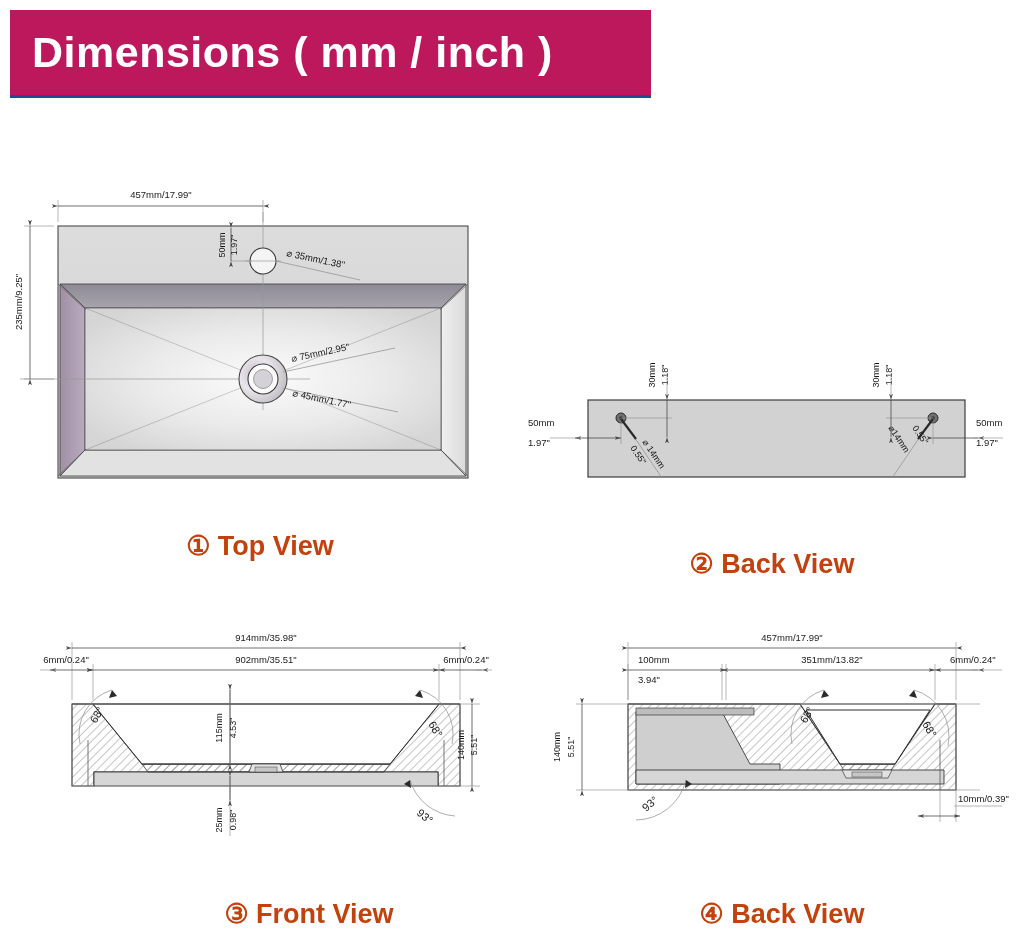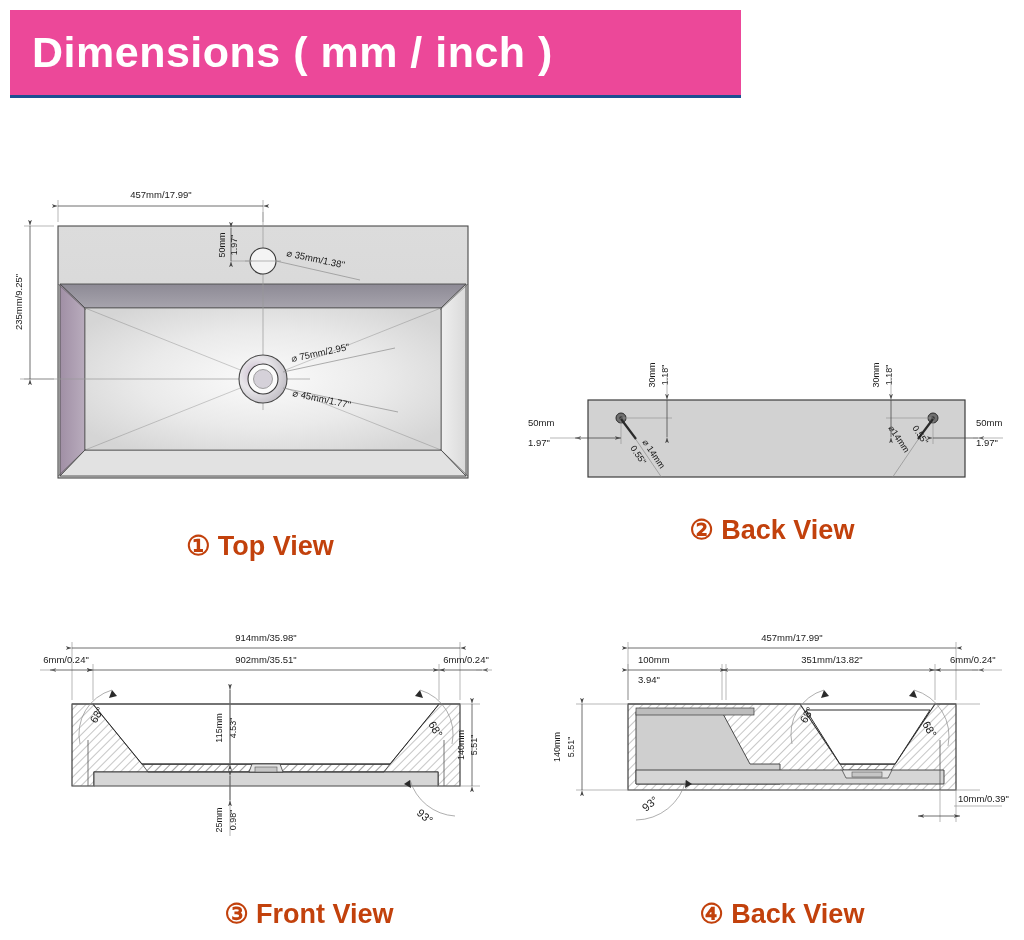--- a/index.html
+++ b/index.html
@@ -13,23 +13,23 @@
     position: relative;
     font-family: "Liberation Sans", sans-serif;
     overflow: hidden;
   }
 
   
   #header-bar {
     position: absolute;
     left: 10px;
     top: 10px;
-    width: 731px;
+    width: 641px;
     height: 88px;
-    background: #ec4899;
+    background: #be185d;
     border-bottom: 3px solid #1b4f92;
     box-sizing: border-box;
   }
   #header-title {
     position: absolute;
     left: 22px;
     top: 50%;
     transform: translateY(-52%);
     color: #ffffff;
     font-size: 43px;
@@ -52,21 +52,21 @@
     position: absolute;
     width: 100%;
     text-align: center;
     font-size: 27px;
     font-weight: bold;
     color: #c2410c;
     white-space: nowrap;
     font-family: "Liberation Sans", sans-serif;
   }
   #cap-top   { top: 370px; }
-  #cap-back  { top: 354px; }
+  #cap-back  { top: 388px; }
   #cap-front { top: 278px; margin-left: 39px; }
   #cap-left  { top: 278px; }
 
   .svg-stage { position: absolute; left: 0; top: 0; }
 
   
   .dim-line  { stroke: #4a4a4a; stroke-width: 0.8; fill: none; }
   .ext-line  { stroke: #9a9a9a; stroke-width: 0.7; fill: none; }
   .ctr-line  { stroke: #9a9a9a; stroke-width: 0.7; fill: none; }
   .obj-line  { stroke: #2c2c2c; stroke-width: 1.1; fill: none; }

